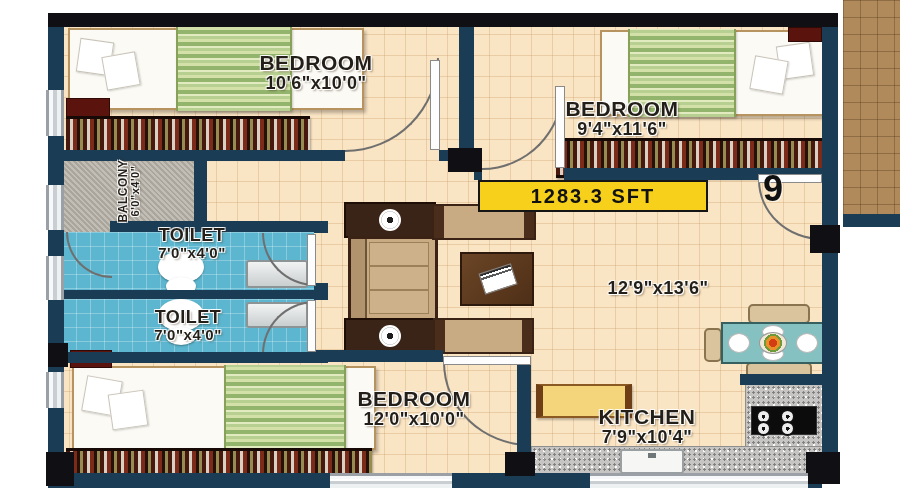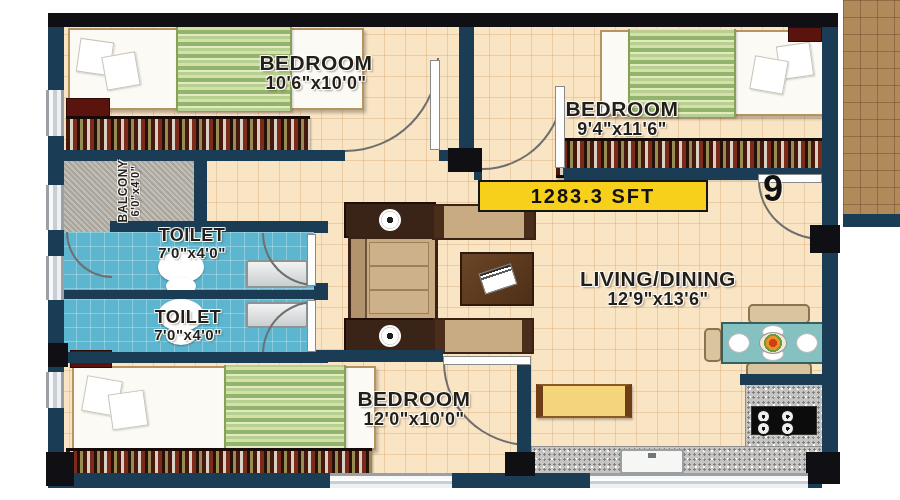--- a/index.html
+++ b/index.html
@@ -229,27 +229,30 @@
   </div>
   <div class="lbl sz-md" style="left:192px;top:243px;">
     <span class="nm">TOILET</span>
     <span class="dm">7'0"x4'0"</span>
   </div>
   <div class="lbl sz-md" style="left:188px;top:325px;">
     <span class="nm">TOILET</span>
     <span class="dm">7'0"x4'0"</span>
   </div>
   <div class="lbl sz-lg" style="left:658px;top:288px;">
-    <span class="nm">LIVING/DINING</span>
     <span class="dm">12'9"x13'6"</span>
   </div>
   <div class="lbl sz-lg" style="left:414px;top:408px;">
     <span class="nm">BEDROOM</span>
     <span class="dm">12'0"x10'0"</span>
   </div>
+  <div class="lbl sz-lg" style="left:647px;top:426px;">
+    <span class="nm">KITCHEN</span>
+    <span class="dm">7'9"x10'4"</span>
+  </div>
 
   <div class="badge" style="left:478px;top:180px;width:226px;height:28px;">
     <span>1283.3 SFT</span>
   </div>
   <div class="unit" style="left:763px;top:168px;">
     <span>9</span>
   </div>
 
 </div>
 

